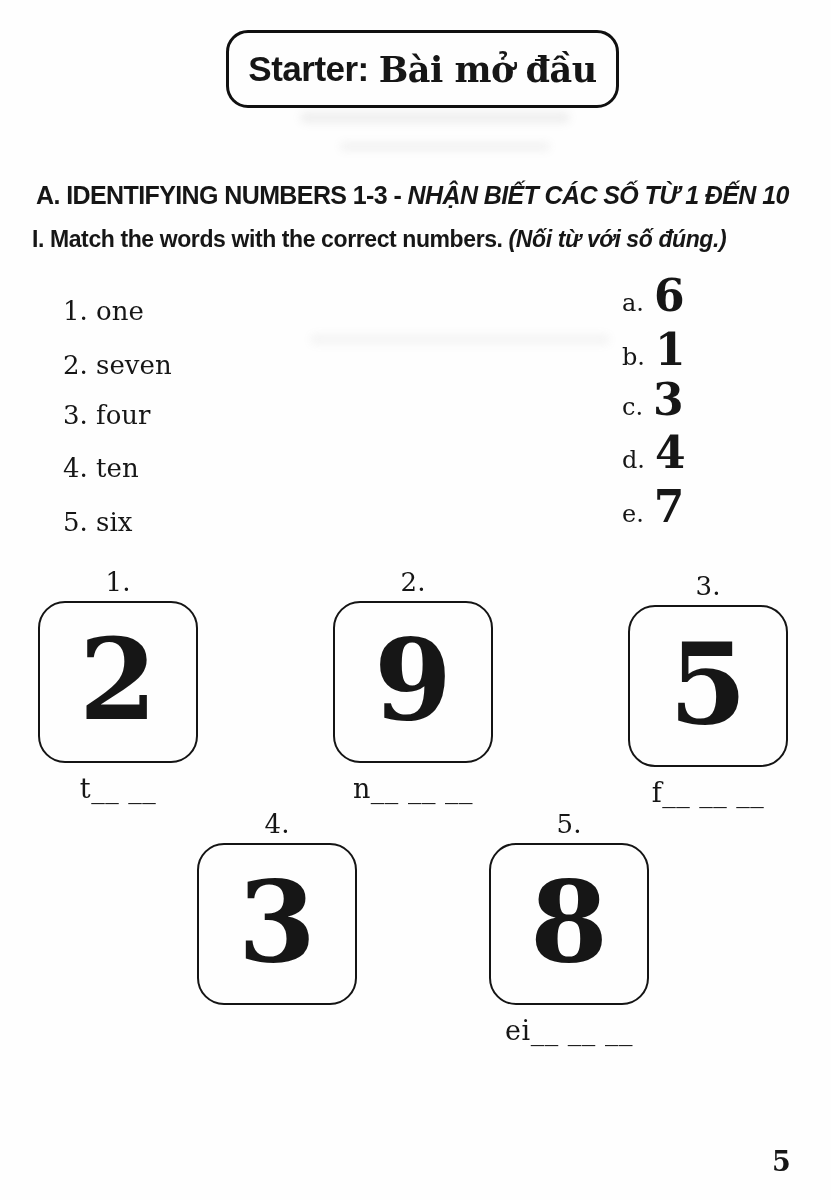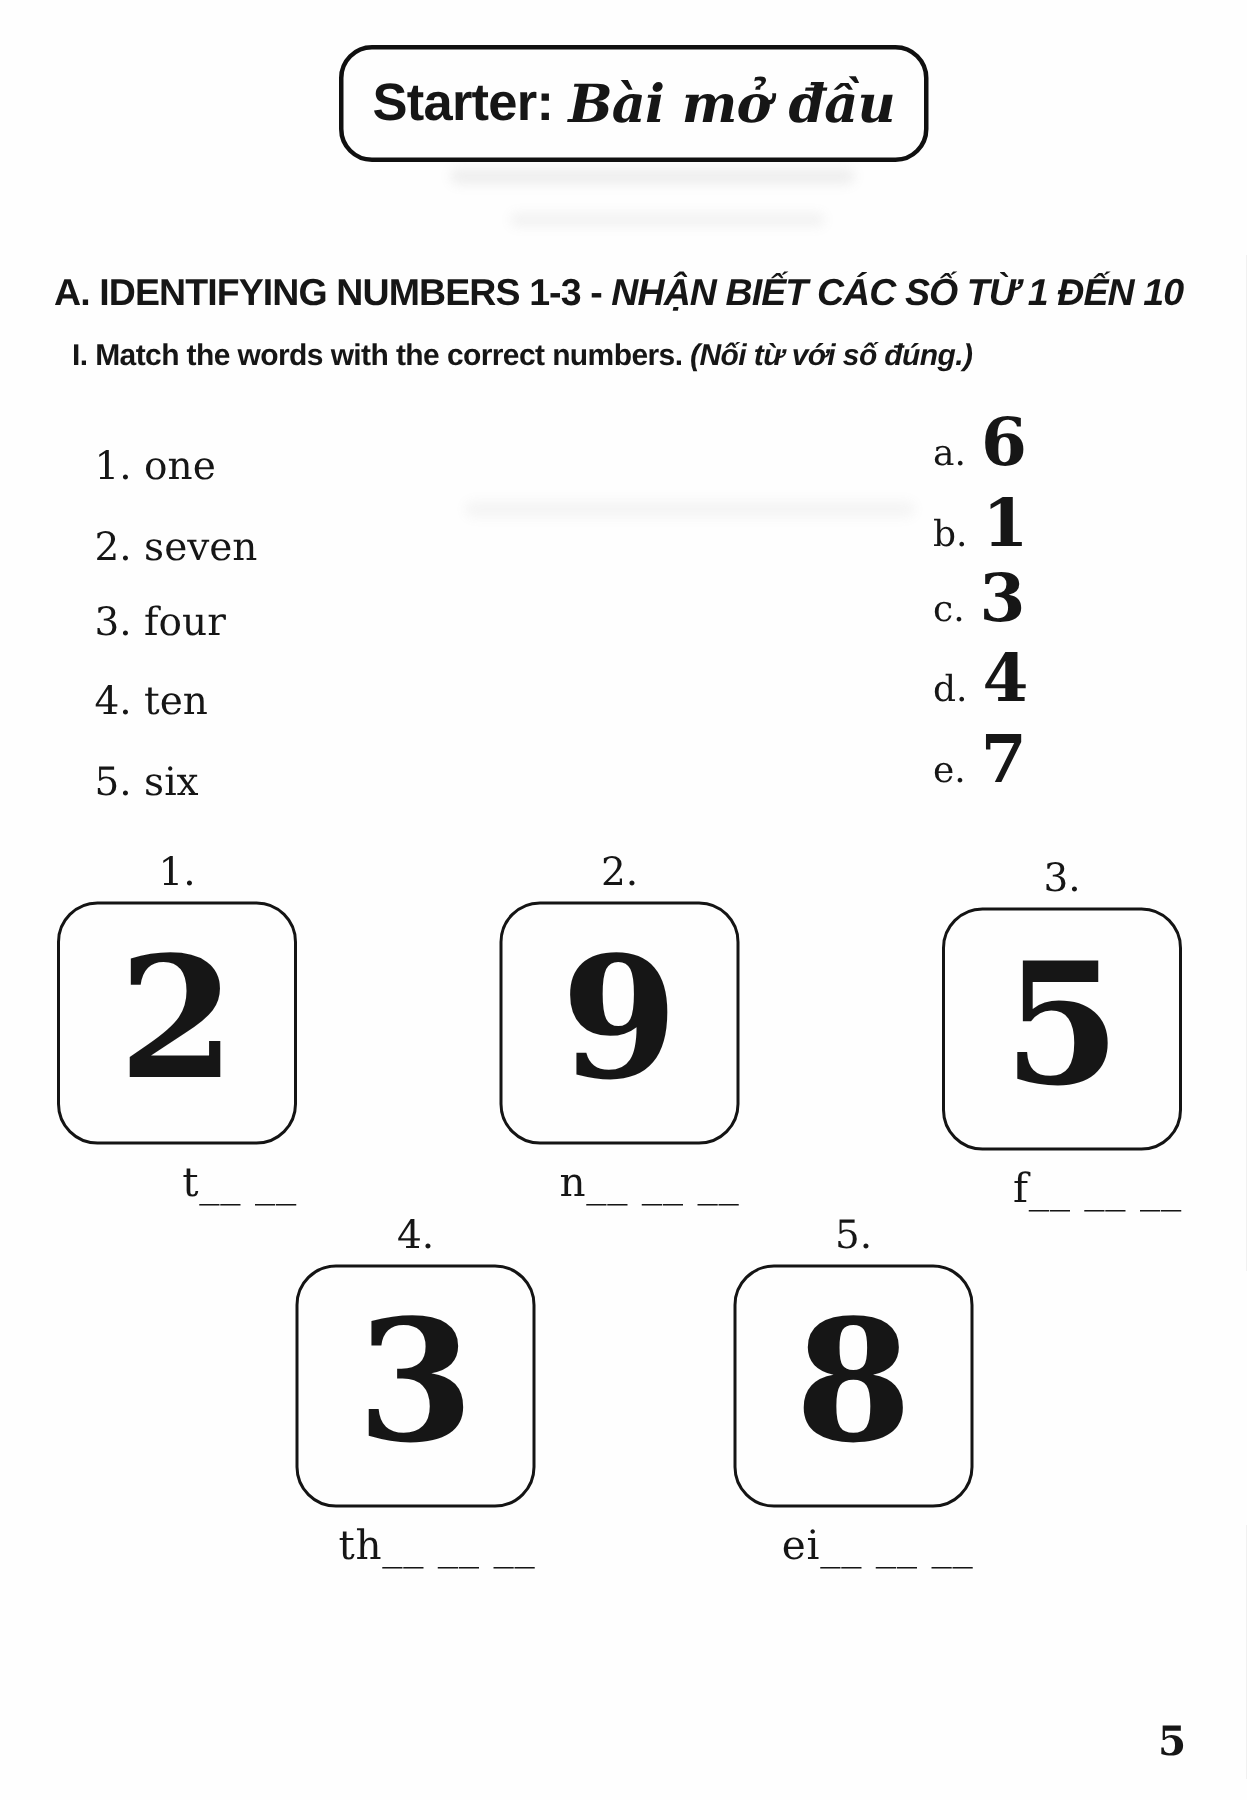--- a/index.html
+++ b/index.html
@@ -32,37 +32,37 @@
     display: flex; align-items: center; justify-content: center;
     background: #fefefe;
     white-space: nowrap;
   }
   .title-prefix {
     font-family: "Liberation Sans", sans-serif;
     font-weight: bold; font-size: 35px; letter-spacing: -0.5px;
   }
   .title-vi {
     font-family: "DejaVu Serif", serif;
-    font-weight: bold; font-style: italic; font-size: 35px;
+    font-weight: bold; font-size: 35px;
     margin-left: 10px; letter-spacing: -0.5px;
   }
 
   
   .section-heading {
     position: absolute; left: 36px; top: 181px;
     font-family: "Liberation Sans", sans-serif;
     font-weight: bold; font-size: 25px; letter-spacing: -0.6px;
     white-space: nowrap;
   }
   .section-heading .vi { font-style: italic; }
 
   .ex-heading {
-    position: absolute; left: 48px;
+    position: absolute; left: 32px;
     font-family: "Liberation Sans", sans-serif;
-    font-weight: bold; font-size: 20px; letter-spacing: -0.4px;
+    font-weight: bold; font-size: 23px; letter-spacing: -0.4px;
     white-space: nowrap;
   }
   .ex1 { top: 226px; }
   .ex2 { top: 536px; }
   .ex-heading .vi { font-style: italic; }
 
   
   .m-row {
     position: absolute; left: 63px;
     font-family: "DejaVu Serif", serif;
@@ -90,21 +90,21 @@
     display: flex; align-items: center; justify-content: center;
     background: #fefefe;
   }
   .card-num {
     font-family: "DejaVu Serif", serif;
     font-weight: bold; font-size: 112px; line-height: 1;
     transform: translateY(-2px);
   }
   .card-ans {
     font-family: "DejaVu Serif", serif; font-size: 27px;
-    margin-top: 10px; white-space: pre; letter-spacing: 0.5px; text-align: right;
+    margin-top: 10px; white-space: pre; letter-spacing: 0.5px;
   }
 
   
   .page-number {
     position: absolute; left: 772px; top: 1146px;
     font-family: "DejaVu Serif", serif;
     font-weight: bold; font-size: 27px;
   }
 </style>
 </head>
@@ -194,21 +194,20 @@
       <span class="card-num">5</span>
     </div>
     <div class="card-ans">f__ __ __</div>
   </div>
 
   <div class="card" style="left:197px; top:810px;">
     <div class="card-label">4.</div>
     <div class="card-box">
       <span class="card-num">3</span>
     </div>
-    <div class="card-ans">th__ __ __</div>
   </div>
 
   <div class="card" style="left:489px; top:810px;">
     <div class="card-label">5.</div>
     <div class="card-box">
       <span class="card-num">8</span>
     </div>
     <div class="card-ans">ei__ __ __</div>
   </div>
 

